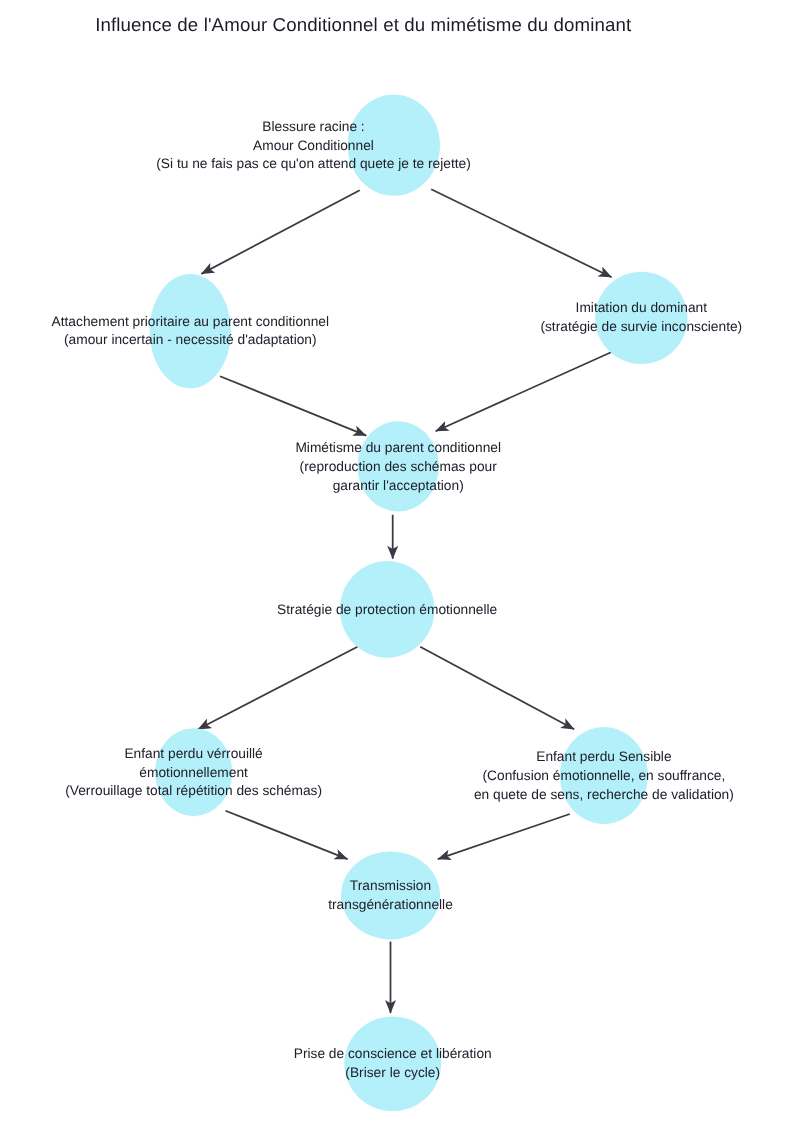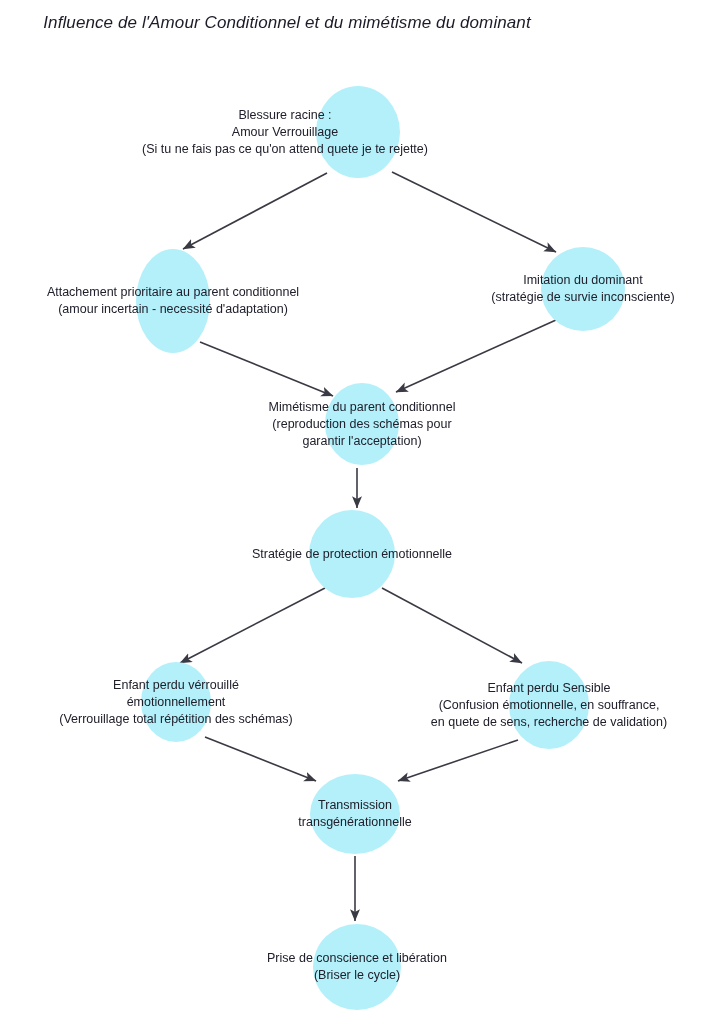--- a/index.html
+++ b/index.html
@@ -17,27 +17,26 @@
     position: relative;
     width: 718px;
     height: 1024px;
     background: #ffffff;
   }
   #diagram-title {
     position: absolute;
     top: 13px;
     left: 0;
     width: 574px;
-    text-align: center;
+    text-align: right;
     font-size: 17px;
     color: #1c1c28;
     font-family: "Liberation Sans", sans-serif;
     letter-spacing: 0.1px;
     white-space: nowrap;
-    font-style: italic;
   }
   svg#graph-canvas {
     position: absolute;
     top: 0;
     left: 0;
     width: 718px;
     height: 1024px;
   }
   .node-ellipse {
     stroke: none;
@@ -92,21 +91,21 @@
         <ellipse cx="176" cy="702" rx="35" ry="40" fill="#b3f0fa" class="node-ellipse"></ellipse>
         <ellipse cx="549" cy="705" rx="40" ry="44" fill="#b3f0fa" class="node-ellipse"></ellipse>
         <ellipse cx="355" cy="814" rx="45" ry="40" fill="#b3f0fa" class="node-ellipse"></ellipse>
         <ellipse cx="357" cy="967" rx="44" ry="43" fill="#b3f0fa" class="node-ellipse"></ellipse>
       </g>
   </svg>
 
   <div id="labels-layer">
       <div class="node-label" style="left: -1px; width: 572px; color: rgb(32, 32, 44); top: 106.5px;">
         <div>Blessure racine :</div>
-        <div>Amour Verrouillage</div>
+        <div>Amour Conditionnel</div>
         <div>(Si tu ne fais pas ce qu'on attend quete je te rejette)</div>
       </div>
       <div class="node-label" style="left: -186px; width: 718px; color: rgb(32, 32, 44); top: 284px;">
         <div>Attachement prioritaire au parent conditionnel</div>
         <div>(amour incertain - necessité d'adaptation)</div>
       </div>
       <div class="node-label" style="left: 224px; width: 718px; color: rgb(32, 32, 44); top: 272px;">
         <div>Imitation du dominant</div>
         <div>(stratégie de survie inconsciente)</div>
       </div>

